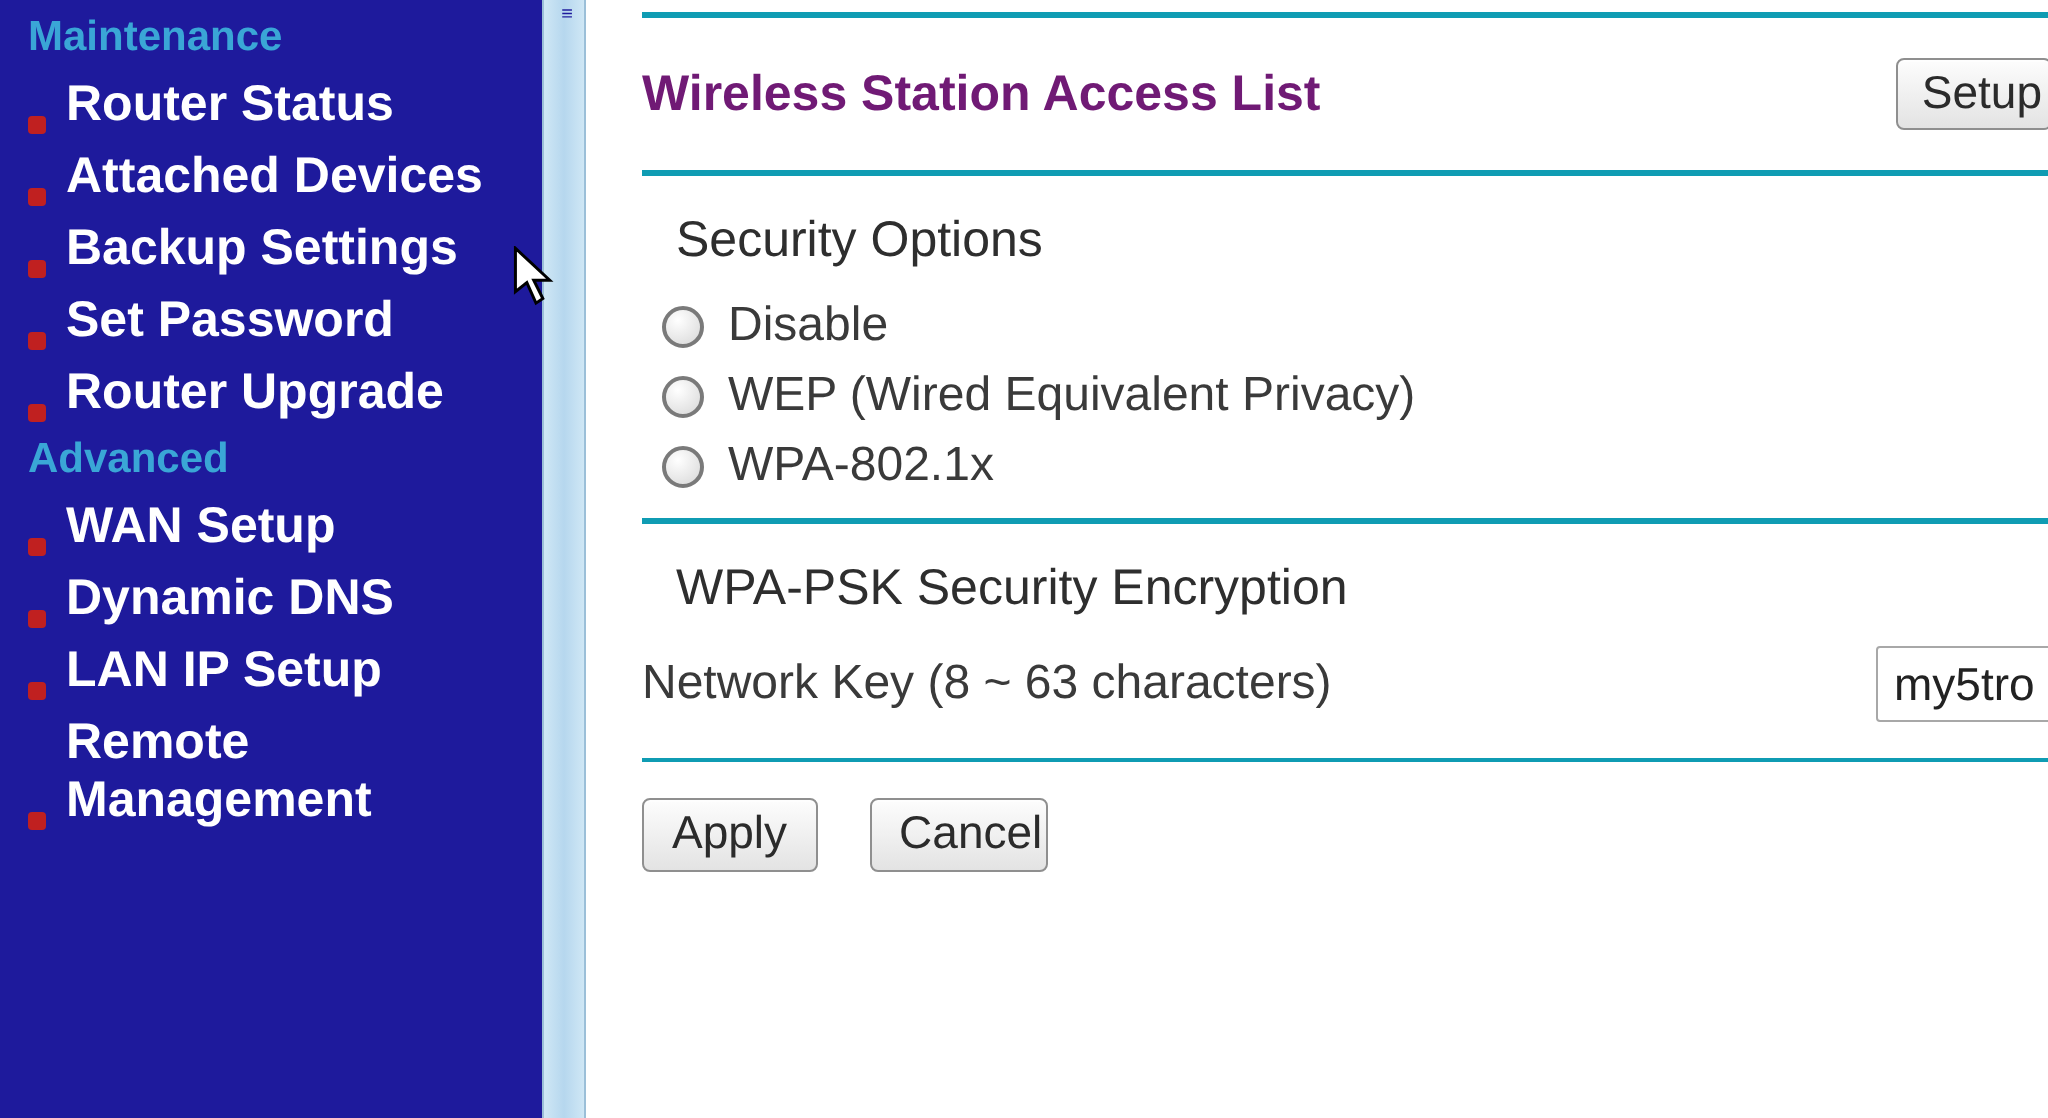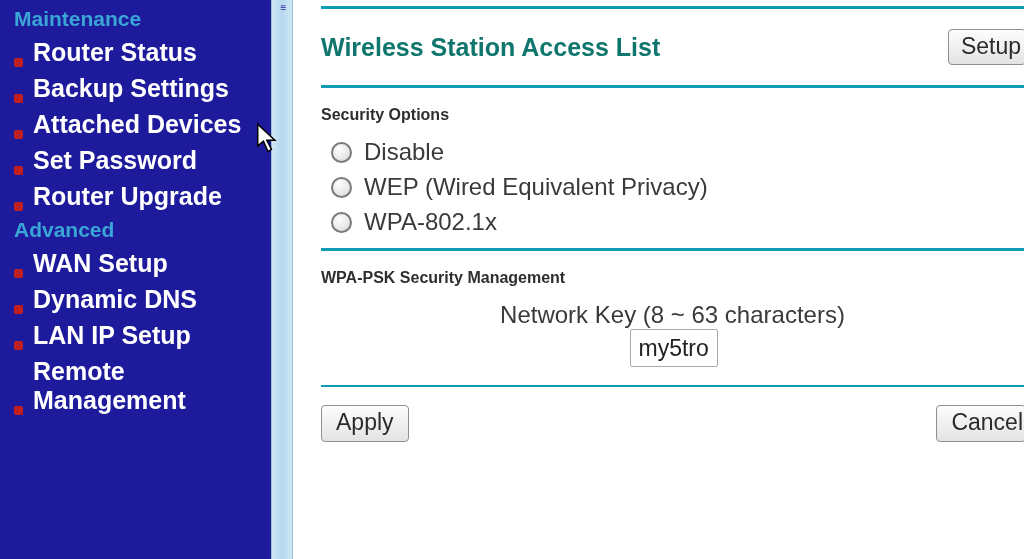--- a/index.html
+++ b/index.html
@@ -90,26 +90,26 @@
   }
   .hr.thin { border-top-width: 2px; }
 
   .row {
     display: flex;
     align-items: center;
     justify-content: space-between;
     padding-right: 0;
   }
   .section-title {
-    font-weight: bold;
+    font-weight: normal;
     color: #2e2e2e;
-    margin: 18px 0 14px 0;
-    font-size: 16px;
-  }
-  .inline-title { font-weight: bold; color: #0f766e; font-size: 25px; }
+    margin: 18px 0 14px 17px;
+    font-size: 25px;
+  }
+  .inline-title { font-weight: bold; color: #701a75; font-size: 25px; }
 
   
   .access-row { height: 76px; }
 
   
   .radiolist { margin: 0 0 12px 10px; }
   .radio-row {
     display: flex;
     align-items: center;
     margin: 7px 0;
@@ -129,21 +129,20 @@
     background: #1b4f8b;
     border-radius: 50%;
   }
   .radio-label { color: #3a3a3a; font-size: 24px; }
 
   .kv-row {
     display: flex;
     align-items: center;
     justify-content: space-between;
     margin: 14px 0 18px 0;
-    flex-direction: column;
   }
   .kv-label { color: #3a3a3a; font-size: 24px; }
 
   input[type=text].nk {
     font-size: 23px;
     padding: 4px 8px;
     width: 88px;
     height: 38px;
     border: 1px solid #a8a8a8;
     border-radius: 2px;
@@ -160,45 +159,45 @@
     background: linear-gradient(#fdfdfd, #e3e3e3);
     color: #2b2b2b;
     cursor: pointer;
     box-shadow: 0 1px 0 rgba(255,255,255,.6) inset;
   }
 
   .btn.setup { margin-right: 0; padding-left: 12px; padding-right: 4px; height: 36px; }
 
   .footer-btns {
     display: flex;
-    gap: 13px;
-    justify-content: space-between;
+    gap: 26px;
+    justify-content: flex-start;
     padding: 18px 0 0 0;
   }
   .btn.cancel { padding-right: 2px; }
 
   
   .main .edge-crop { margin-right: -2px; }
 </style>
 </head>
 <body>
 
 <div class="sidebar">
   <div class="section-hdr">Maintenance</div>
   <div class="nav-item">
     <span class="bullet"></span>
     <span class="nav-label">Router Status</span>
   </div>
   <div class="nav-item">
     <span class="bullet"></span>
+    <span class="nav-label">Attached Devices</span>
+  </div>
+  <div class="nav-item">
+    <span class="bullet"></span>
     <span class="nav-label">Backup Settings</span>
-  </div>
-  <div class="nav-item">
-    <span class="bullet"></span>
-    <span class="nav-label">Attached Devices</span>
   </div>
   <div class="nav-item">
     <span class="bullet"></span>
     <span class="nav-label">Set Password</span>
   </div>
   <div class="nav-item">
     <span class="bullet"></span>
     <span class="nav-label">Router Upgrade</span>
   </div>
 
@@ -254,21 +253,21 @@
       <span class="radio-label">WEP (Wired Equivalent Privacy)</span>
     </div>
     <div class="radio-row">
       <span class="radio"></span>
       <span class="radio-label">WPA-802.1x</span>
     </div>
   </div>
 
   <hr class="hr">
 
-  <div class="section-title">WPA-PSK Security Management</div>
+  <div class="section-title">WPA-PSK Security Encryption</div>
 
   <div class="kv-row">
     <span class="kv-label">Network Key (8 ~ 63 characters)</span>
     <input type="text" class="nk edge-crop" value="my5tron" style="">
   </div>
 
   <hr class="hr thin">
 
   <div class="footer-btns">
     <button class="btn">Apply</button>

